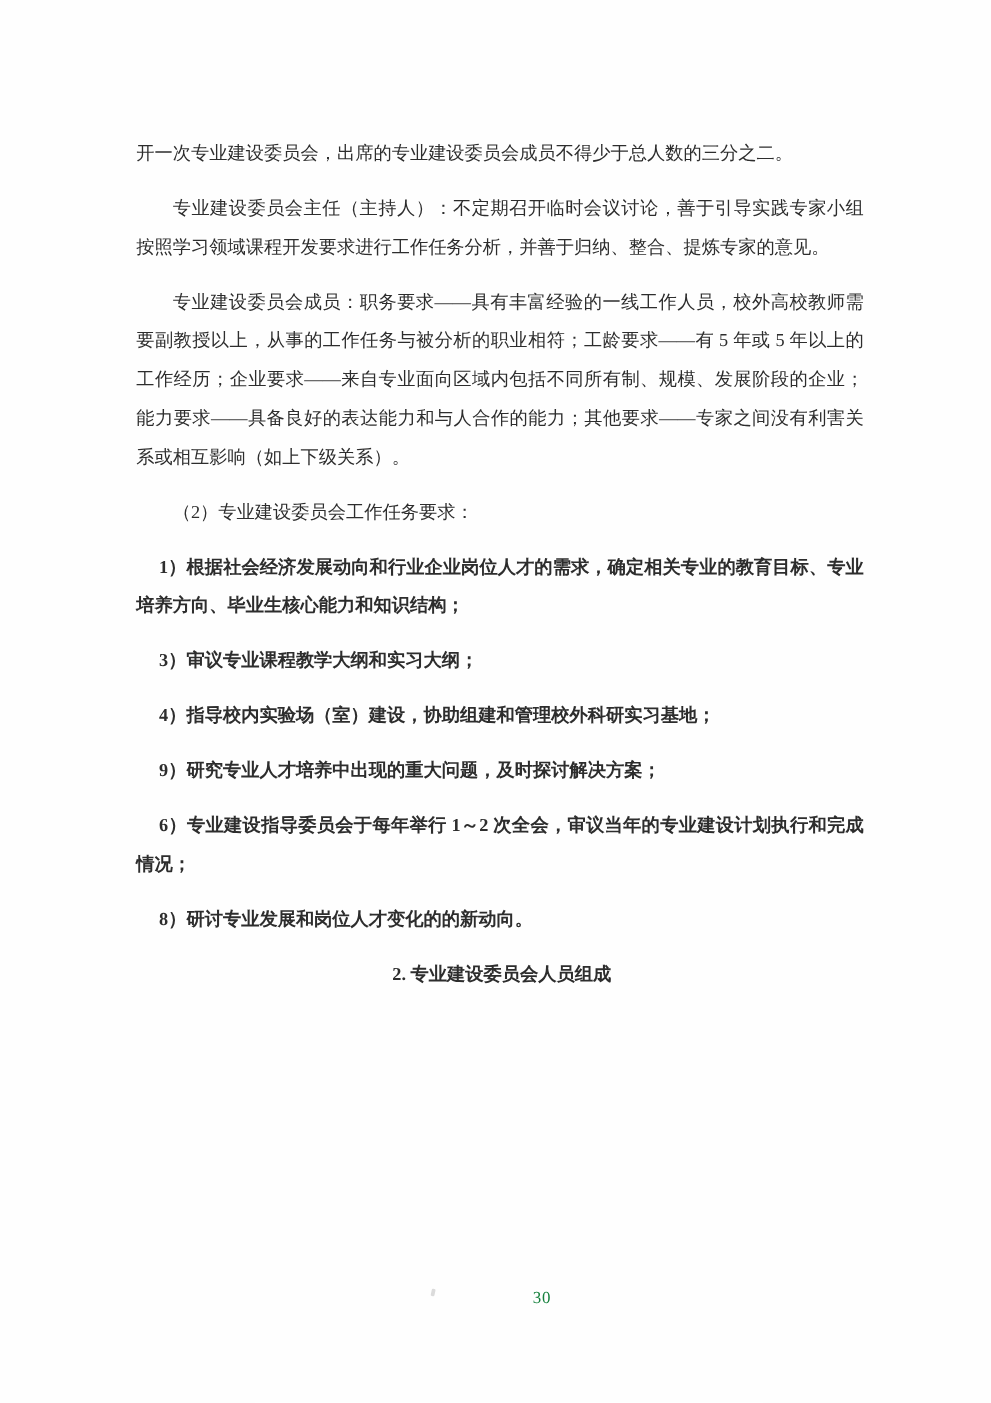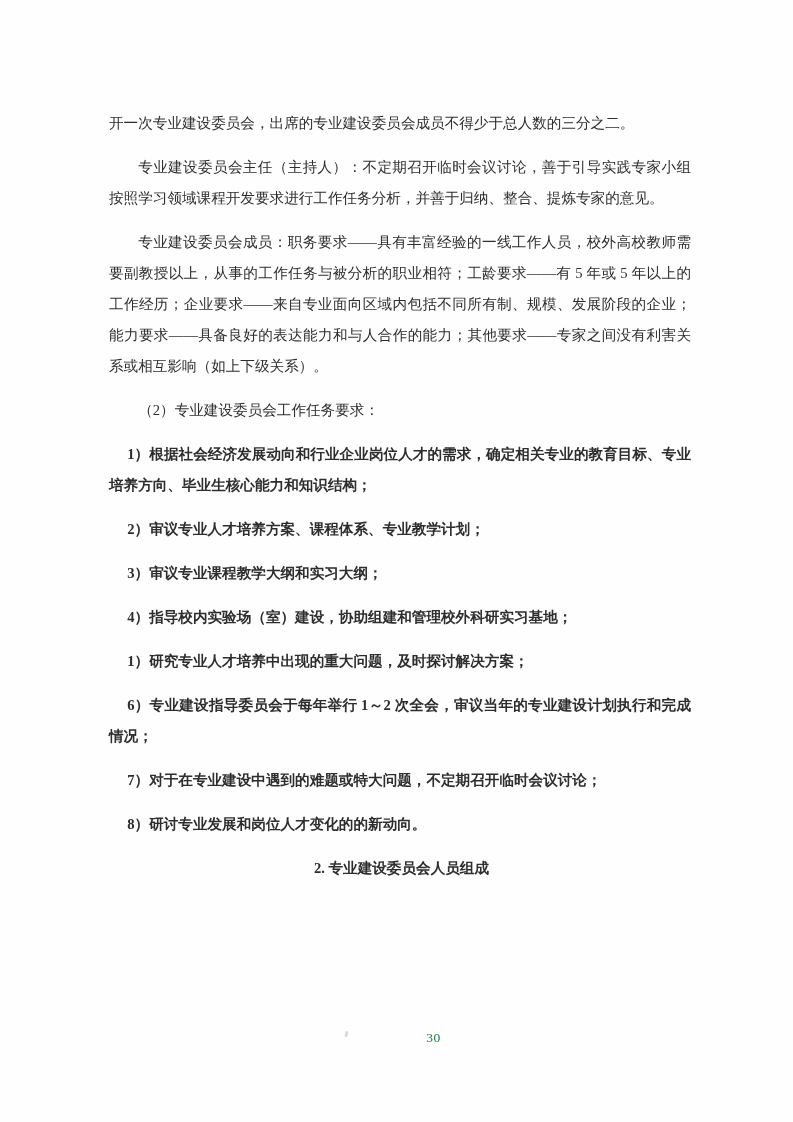--- a/index.html
+++ b/index.html
@@ -81,26 +81,24 @@
 
 <div class="page">
 
   <div class="content">
 
   <p class="continuation">开一次专业建设委员会，出席的专业建设委员会成员不得少于总人数的三分之二。</p>
       <p class="body">专业建设委员会主任（主持人）：不定期召开临时会议讨论，善于引导实践专家小组按照学习领域课程开发要求进行工作任务分析，并善于归纳、整合、提炼专家的意见。</p>
       <p class="body">专业建设委员会成员：职务要求——具有丰富经验的一线工作人员，校外高校教师需要副教授以上，从事的工作任务与被分析的职业相符；工龄要求——有 5 年或 5 年以上的工作经历；企业要求——来自专业面向区域内包括不同所有制、规模、发展阶段的企业；能力要求——具备良好的表达能力和与人合作的能力；其他要求——专家之间没有利害关系或相互影响（如上下级关系）。</p>
       <p class="body">（2）专业建设委员会工作任务要求：</p>
       <p class="numbered">1）根据社会经济发展动向和行业企业岗位人才的需求，确定相关专业的教育目标、专业培养方向、毕业生核心能力和知识结构；</p>
-      <p class="numbered">2）审议专业人才培养方案、课程体系、专业教学计划；</p>
       <p class="numbered">3）审议专业课程教学大纲和实习大纲；</p>
       <p class="numbered">4）指导校内实验场（室）建设，协助组建和管理校外科研实习基地；</p>
-      <p class="numbered">1）研究专业人才培养中出现的重大问题，及时探讨解决方案；</p>
+      <p class="numbered">9）研究专业人才培养中出现的重大问题，及时探讨解决方案；</p>
       <p class="numbered">6）专业建设指导委员会于每年举行 1～2 次全会，审议当年的专业建设计划执行和完成情况；</p>
-      <p class="numbered">7）对于在专业建设中遇到的难题或特大问题，不定期召开临时会议讨论；</p>
       <p class="numbered">8）研讨专业发展和岗位人才变化的的新动向。</p>
       <p class="heading">2. 专业建设委员会人员组成</p>
     </div>
 
   <div class="scan-edge-line"></div>
   <div class="scan-speck"></div>
 
   <div class="page-number">30</div>
 </div>
 

